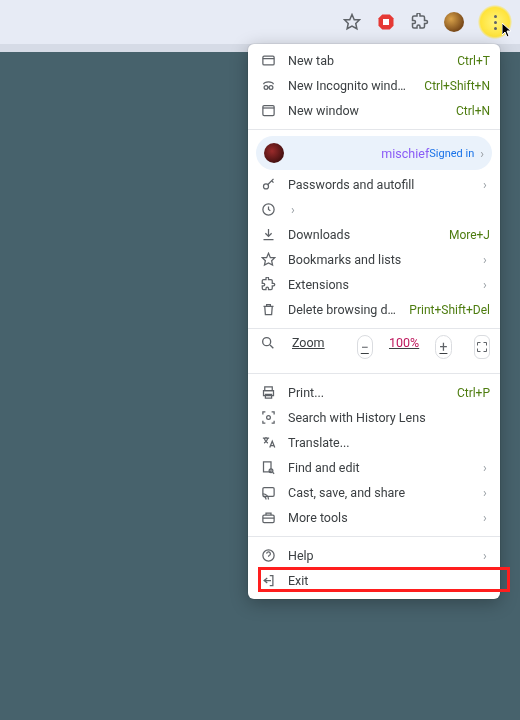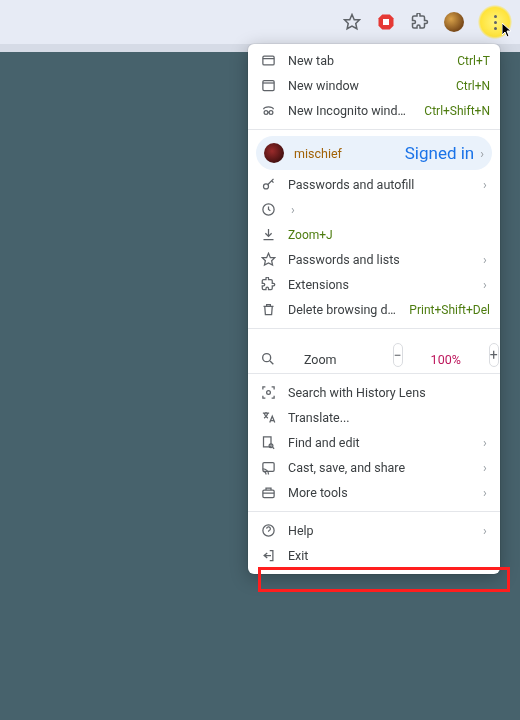--- a/index.html
+++ b/index.html
@@ -58,27 +58,27 @@
 
   
   .profile {
     display:flex; align-items:center; height:34px; margin:2px 8px;
     padding:0 8px; border-radius:17px; background:#eaf2fb;
   }
   .profile .pav {
     width:20px; height:20px; border-radius:50%; margin-right:10px;
     background: radial-gradient(circle at 40% 40%, #9a2b2b 0%, #3a0d0d 80%);
   }
-  .profile .plabel { flex:1; font-size:12.5px; color:#a16207; }
-  .profile .signed { color:#1a73e8; font-size:17px; margin-right:6px; }
+  .profile .plabel { flex:1; font-size:12.5px; color:#8b5cf6;text-align:right; }
+  .profile .signed { color:#1a73e8; font-size:11px; margin-right:6px; }
   .profile .chev { color:#9aa0a6; }
 
   
   .zoom {
-    display:flex; align-items:flex-end; height:32px; padding:0 10px 0 12px; gap:28px;
+    display:flex; align-items:flex-start; height:32px; padding:0 10px 0 12px; gap:16px;text-decoration:underline;
   }
   .zoom .ic { width:16px; height:16px; flex:0 0 16px; display:flex; align-items:center; justify-content:center; }
   .zoom .zlabel { flex:0 0 auto; }
   .zoom .spacer { flex:1; }
   .zoom .zbtn {
     width:24px; height:24px; border-radius:12px; border:1px solid #dadce0;
     display:flex; align-items:center; justify-content:center; color:#5f6368; font-size:14px;
   }
   .zoom .zval { width:36px; text-align:center; font-size:12.5px; color:#be185d; }
   .zoom .full {
@@ -135,39 +135,39 @@
           <rect x="3" y="5" width="18" height="14" rx="2"></rect>
           <path d="M3 9h18"></path>
         </svg>
       </span>
     <span class="label">New tab</span>
     <span class="accel">Ctrl+T</span>
   </div>
   <div class="row">
     <span class="ic">
         <svg viewBox="0 0 24 24" fill="none" stroke="currentColor" stroke-width="2">
-          <rect x="3" y="4" width="18" height="16" rx="2"></rect>
-          <path d="M3 8h18"></path>
-        </svg>
-      </span>
-    <span class="label">New window</span>
-    <span class="accel">Ctrl+N</span>
-  </div>
-  <div class="row">
-    <span class="ic">
-        <svg viewBox="0 0 24 24" fill="none" stroke="currentColor" stroke-width="2">
           <path d="M4 10c2-5 14-5 16 0"></path>
           <circle cx="8" cy="15" r="3"></circle>
           <circle cx="16" cy="15" r="3"></circle>
           <path d="M11 15h2"></path>
         </svg>
       </span>
     <span class="label">New Incognito window</span>
     <span class="accel">Ctrl+Shift+N</span>
   </div>
+  <div class="row">
+    <span class="ic">
+        <svg viewBox="0 0 24 24" fill="none" stroke="currentColor" stroke-width="2">
+          <rect x="3" y="4" width="18" height="16" rx="2"></rect>
+          <path d="M3 8h18"></path>
+        </svg>
+      </span>
+    <span class="label">New window</span>
+    <span class="accel">Ctrl+N</span>
+  </div>
 
   <div class="sep"></div>
 
   <div class="profile">
     <div class="pav"></div>
     <span class="plabel">mischief</span>
     <span class="signed">Signed in</span>
     <span class="chev">›</span>
   </div>
 
@@ -189,29 +189,30 @@
         </svg>
       </span>
     <span class="chev">›</span>
   </div>
   <div class="row">
     <span class="ic">
         <svg viewBox="0 0 24 24" fill="none" stroke="currentColor" stroke-width="2">
           <path d="M12 3v12M7 10l5 5 5-5M4 20h16"></path>
         </svg>
       </span>
-    <span class="accel">Zoom+J</span>
+    <span class="label">Downloads</span>
+    <span class="accel">More+J</span>
   </div>
   <div class="row">
     <span class="ic">
         <svg viewBox="0 0 24 24" fill="none" stroke="currentColor" stroke-width="2">
           <polygon points="12 2 15 9 22 9 17 14 18.5 21 12 17.5 5.5 21 7 14 2 9 9 9 12 2"></polygon>
         </svg>
       </span>
-    <span class="label">Passwords and lists</span>
+    <span class="label">Bookmarks and lists</span>
     <span class="chev">›</span>
   </div>
   <div class="row">
     <span class="ic">
         <svg viewBox="0 0 24 24" fill="none" stroke="currentColor" stroke-width="2">
           <path d="M20 10h-2V6a2 2 0 0 0-2-2h-4V2a2 2 0 1 0-4 0v2H4a2 2 0 0 0-2 2v4h2a2 2 0 1 1 0 4H2v4a2 2 0 0 0 2 2h4v-2a2 2 0 1 1 4 0v2h4a2 2 0 0 0 2-2v-4h2a2 2 0 1 0 0-4z"></path>
         </svg>
       </span>
     <span class="label">Extensions</span>
     <span class="chev">›</span>
@@ -245,20 +246,31 @@
           <path d="M3 9V3h6M21 9V3h-6M3 15v6h6M21 15v6h-6"></path>
         </svg>
     </div>
   </div>
 
   <div class="sep"></div>
 
   <div class="row">
     <span class="ic">
         <svg viewBox="0 0 24 24" fill="none" stroke="currentColor" stroke-width="2">
+          <rect x="6" y="3" width="12" height="6"></rect>
+          <rect x="4" y="9" width="16" height="8"></rect>
+          <rect x="7" y="15" width="10" height="6"></rect>
+        </svg>
+      </span>
+    <span class="label">Print...</span>
+    <span class="accel">Ctrl+P</span>
+  </div>
+  <div class="row">
+    <span class="ic">
+        <svg viewBox="0 0 24 24" fill="none" stroke="currentColor" stroke-width="2">
           <circle cx="12" cy="12" r="3"></circle>
           <path d="M3 7V3h4M21 7V3h-4M3 17v4h4M21 17v4h-4"></path>
         </svg>
       </span>
     <span class="label">Search with History Lens</span>
   </div>
   <div class="row">
     <span class="ic">
         <svg viewBox="0 0 24 24" fill="none" stroke="currentColor" stroke-width="2">
           <path d="M3 5h10M8 3v2M5 5c1 4 3 6 6 8M11 5c-1 4-3 6-6 8M14 20l4-10 4 10M15.5 17h5"></path>

